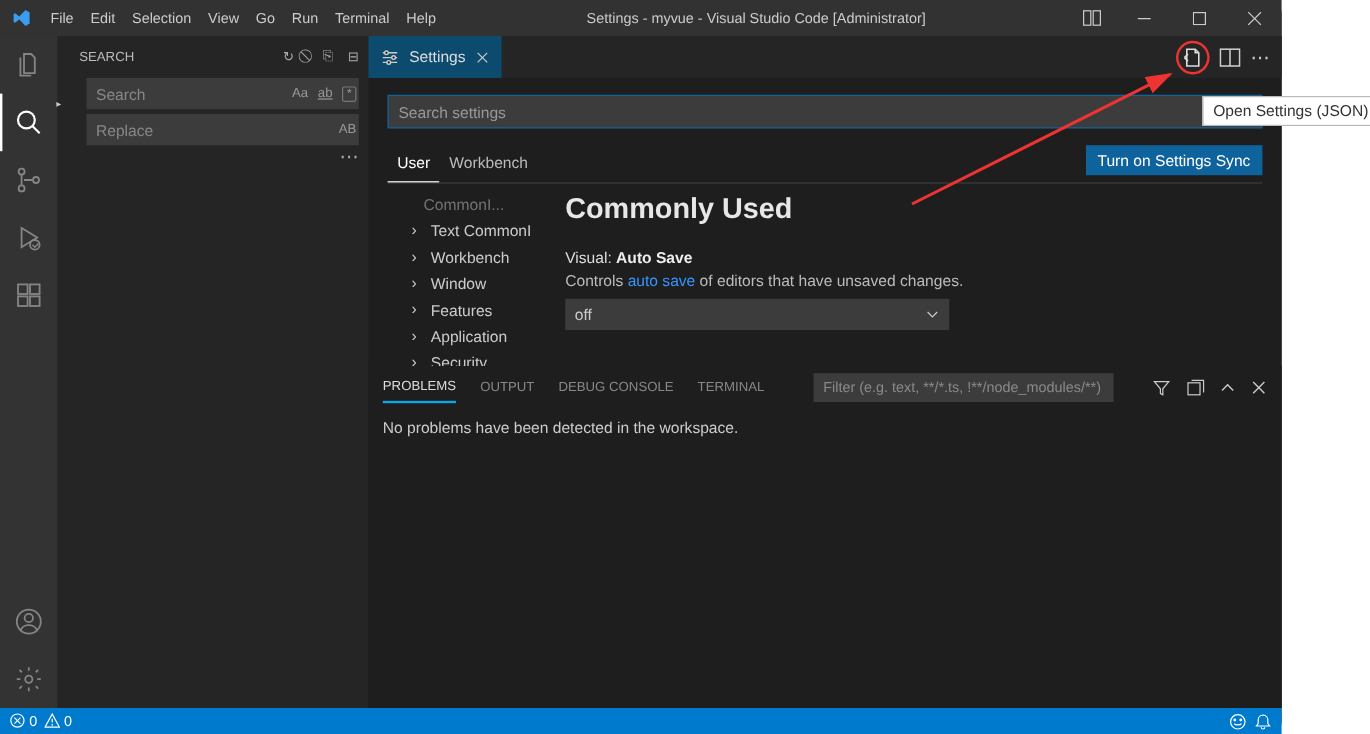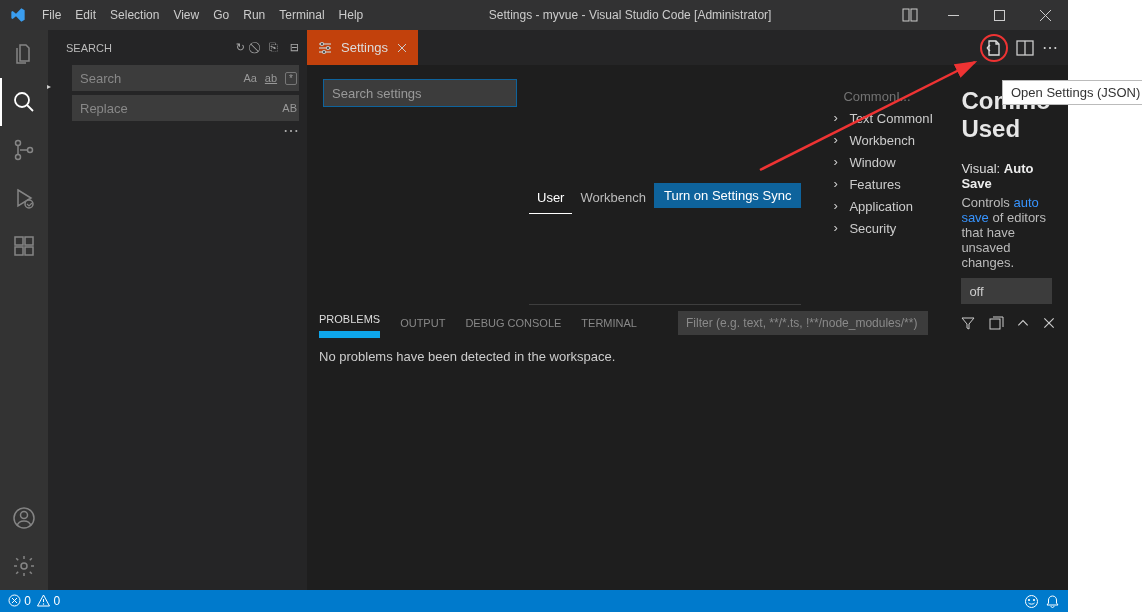--- a/index.html
+++ b/index.html
@@ -33,26 +33,26 @@
 .inp::placeholder { color:#888; }
 .inprow { position:relative; margin:0 8px 4px 0; padding-left:10px; }
 .inprow .r { position:absolute; right:2px; top:0; height:26px; display:flex; align-items:center; gap:8px; color:#999; font-size:11px; }
 .chev { width:16px; color:#ccc; display:flex; align-items:center; justify-content:center; cursor:pointer; position:absolute; left:-6px; top:16px; }
 .sidebar-body { position:relative; padding-left:14px; }
 .dots { position:absolute; right:8px; top:56px; color:#aaa; }
 
 
 .editor { flex:1; display:flex; flex-direction:column; min-width:0; background:#1e1e1e; }
 .tabbar { height:35px; background:#252526; display:flex; align-items:center; }
-.tab { height:35px; background:#c2410c; display:flex; align-items:center; padding:0 10px; gap:8px; font-size:13px; color:#ddd; }
+.tab { height:35px; background:#0c4a6e; display:flex; align-items:center; padding:0 10px; gap:8px; font-size:13px; color:#ddd; }
 .tabbar .spacer { flex:1; }
 .tabacts { display:flex; gap:8px; padding-right:10px; align-items:center; color:#ccc; }
 .tabacts .ring { width:28px; height:28px; border:2px solid #e33; border-radius:50%; display:flex; align-items:center; justify-content:center; }
 
-.settings { flex:1; display:flex; flex-direction:row; padding:14px 16px 0 16px; min-height:0;gap:12px; }
+.settings { flex:1; display:flex; flex-direction:column; padding:14px 16px 0 16px; min-height:0; }
 .srch { background:#3c3c3c; border:1px solid #0e639c; height:28px; }
 .srch input { background:transparent; border:none; width:100%; height:100%; padding:0 8px; color:#ccc; font-size:13px; outline:none; }
 .srch input::placeholder { color:#999; }
 .scopes { display:flex; align-items:center; margin-top:14px; border-bottom:1px solid #3e3e3e; }
 .scopes .sc { padding:6px 8px 8px 8px; font-size:13px; color:#bbb; }
 .scopes .sc.active { color:#fff; border-bottom:1px solid #fff; margin-bottom:-1px; }
 .scopes .spacer { flex:1; }
 .syncbtn { background:#0e639c; color:#fff; font-size:13px; padding:5px 10px; margin-bottom:6px; }
 
 .setbody { flex:1; display:flex; min-height:0; overflow:hidden; }
@@ -66,21 +66,21 @@
 .content h1 { font-size:24px; font-weight:700; color:#e7e7e7; margin-bottom:18px; }
 .setitem .lbl { font-size:13px; color:#ddd; }
 .setitem .lbl b { font-weight:700; color:#eee; }
 .setitem .desc { font-size:13px; color:#bbb; margin-top:4px; }
 .setitem .desc a { color:#3794ff; text-decoration:none; }
 .dropdown { margin-top:8px; width:320px; height:26px; background:#3c3c3c; display:flex; align-items:center; justify-content:space-between; padding:0 8px; font-size:13px; color:#ccc; }
 
 
 .panel { height:285px; border-top:1px solid #1e1e1e; background:#1e1e1e; display:flex; flex-direction:column; }
 .ptabs { height:33px; display:flex; align-items:center; padding:0 12px; gap:20px; font-size:11px; color:#888; }
-.ptabs .pt.active { color:#ddd; border-bottom:7px solid #0ea5e9; padding-bottom:6px; margin-bottom:-6px; }
+.ptabs .pt.active { color:#ddd; border-bottom:2px solid #0ea5e9; padding-bottom:6px; margin-bottom:-6px; }
 .ptabs .spacer { flex:1; }
 .pfilter { background:#3c3c3c; height:24px; width:250px; border:none; color:#ccc; font-size:12px; padding:0 8px; }
 .pfilter::placeholder { color:#8a8a8a; font-style:normal; }
 .pacts { display:flex; gap:12px; color:#bbb; align-items:center; margin-left:12px; }
 .pmsg { padding:10px 12px; font-size:13px; color:#ccc; }
 
 
 .status { height:22px; background:#007acc; color:#fff; display:flex; align-items:center; font-size:12px; padding:0 8px; justify-content:space-between; }
 .status .l,.status .r { display:flex; align-items:center; gap:6px; }
 

